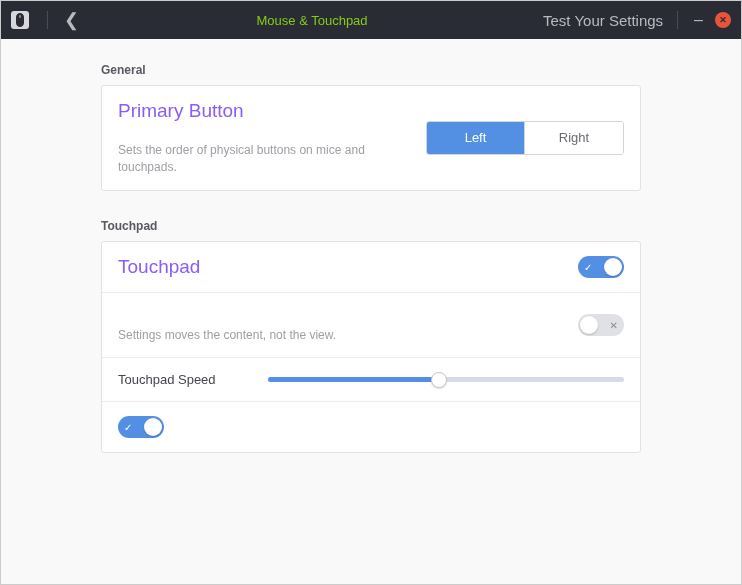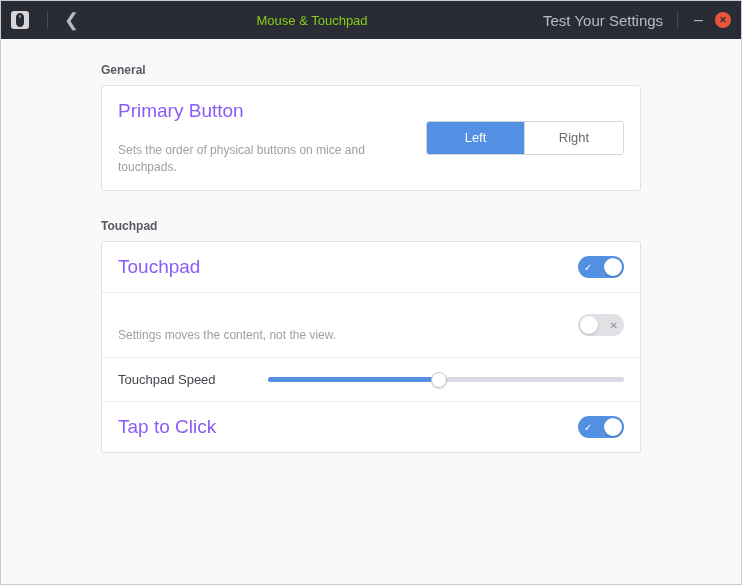--- a/index.html
+++ b/index.html
@@ -106,23 +106,20 @@
 
         <div class="slider-row">
           <div class="slider-label">Touchpad Speed</div>
           <div class="slider">
             <div class="slider-fill"></div>
             <div class="slider-thumb"></div>
           </div>
         </div>
 
         <div class="row">
-          <div class="row-text">
-            <div class="row-label">Tap to Click</div>
-          </div>
           <div class="toggle on">
             <span class="toggle-ind">✓</span>
             <div class="toggle-knob"></div>
           </div>
         </div>
 
       </div>
     </div>
 
   </div>

